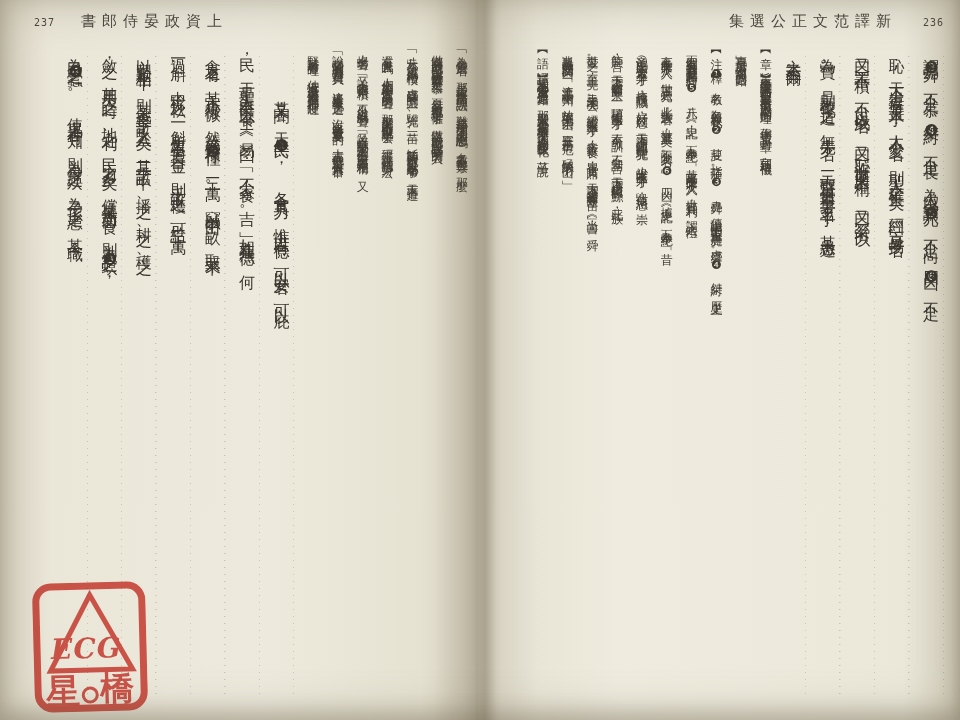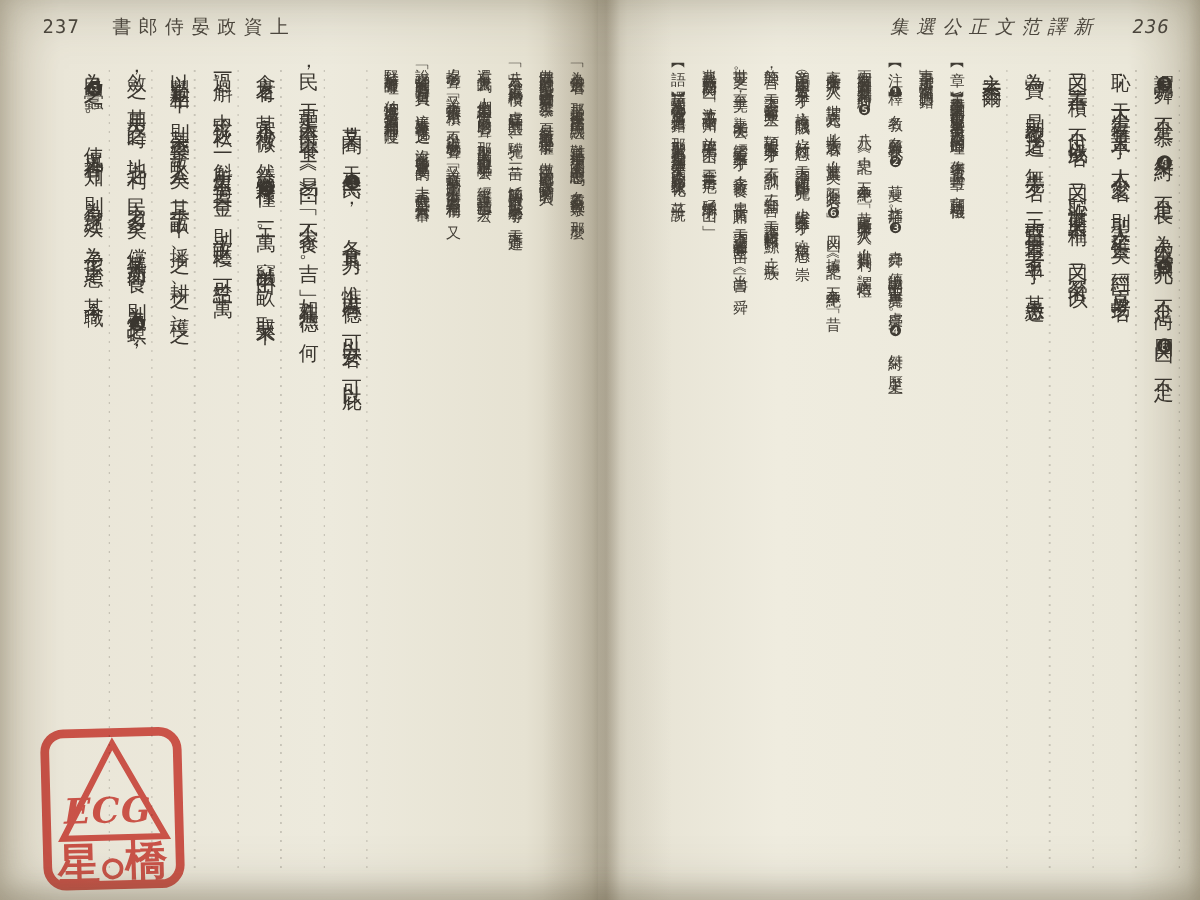--- a/index.html
+++ b/index.html
@@ -11,24 +11,24 @@
     background:linear-gradient(to right,#ddd7c6 0,#eae6d8 10%,#edeadd 55%,#e6e2d2 88%,#d3cdbb 97%,#c4beab 100%);}
   .page-right{left:478px;width:482px;
     background:linear-gradient(to right,#c9c3b1 0,#e6e2d3 5%,#f0edе0 28%,#efecdf 30%,#ebe8da 88%,#d9d4c3 98%,#cdc7b4 100%);
     background:linear-gradient(to right,#c9c3b1 0,#e6e2d3 5%,#efecdf 30%,#ebe8da 88%,#d9d4c3 98%,#cdc7b4 100%);}
   .vignette{position:absolute;inset:0;pointer-events:none;
     box-shadow:inset 0 0 46px rgba(95,85,60,.35), inset 0 -8px 18px rgba(95,85,60,.25);}
   .gutter{position:absolute;top:0;left:434px;width:104px;height:720px;pointer-events:none;
     background:linear-gradient(to right,rgba(92,80,56,0) 0,rgba(92,80,56,.16) 38%,rgba(92,80,56,.32) 49%,rgba(92,80,56,.10) 60%,rgba(92,80,56,0) 100%);}
   
   .runhead{position:absolute;top:12px;font-size:15px;color:#4b463e;white-space:nowrap;}
-  .runhead .num{font-family:"DejaVu Sans Mono","DejaVu Sans",sans-serif;font-size:15px;letter-spacing:1px;}
+  .runhead .num{font-family:"DejaVu Sans Mono","DejaVu Sans",sans-serif;font-size:10px;letter-spacing:1px;}
   .runhead .ttl{letter-spacing:6px;margin:0 26px;font-weight:500;}
   .rh-left{left:34px;}
-  .rh-right{right:24px;font-style:italic;}
+  .rh-right{right:16px;}
   
   .columns{position:absolute;top:46px;height:672px;
     writing-mode:vertical-rl;text-orientation:upright;}
   .cols-left{right:10px;}
   .cols-right{right:16px;}
   .col{line-height:1.15;color:#3a362f;}
   .col.original{font-size:16px;letter-spacing:4px;margin-left:12px;
     
     background:repeating-linear-gradient(to bottom,rgba(70,64,56,.22) 0 1.5px,rgba(70,64,56,0) 1.5px 7px);
     background-size:1.5px calc(100% - 30px);background-repeat:no-repeat;background-position:right 0 top 10px;

